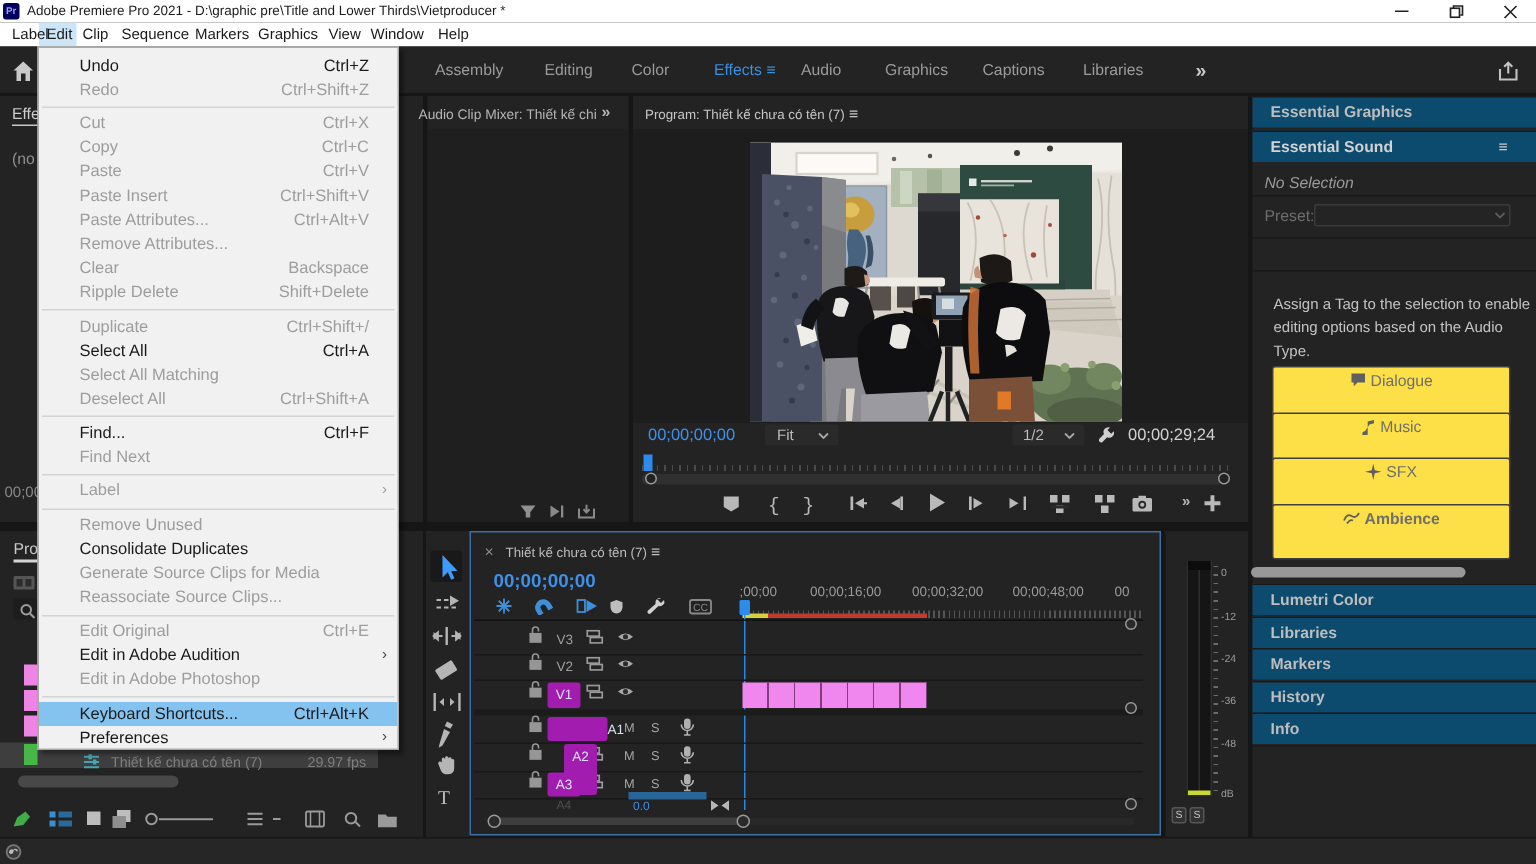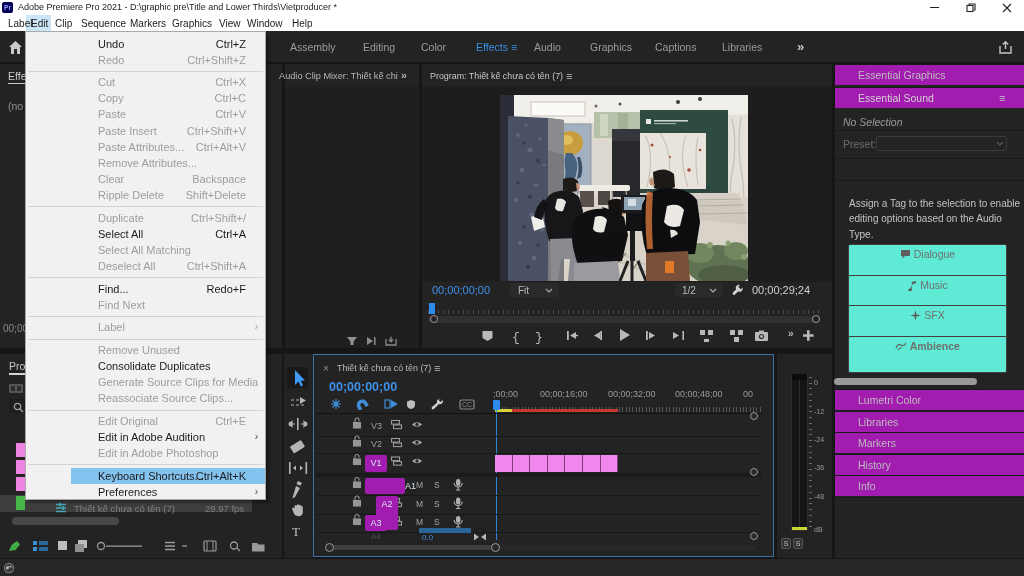--- a/index.html
+++ b/index.html
@@ -19,38 +19,38 @@
   #toolbar { left:0; top:31px; width:1024px; height:31px; background:#232323; }
   .wstab { position:absolute; top:41px; font-size:10.5px; color:#9b9b9b; }
   
   .panel { position:absolute; background:#232323; }
   .tabtxt { position:absolute; font-size:10.5px; color:#a8a8a8; white-space:nowrap; }
   
   #ddmenu { left:25px; top:31px; width:241px; height:469px; background:#f1f1f1;
     border:1px solid #a9a9a9; box-shadow:2.5px 2.5px 3px rgba(0,0,0,0.4); z-index:50;
     padding-top:3.5px; }
   .mi { position:relative; height:16.1px; font-size:11px; line-height:16.1px; color:#1b1b1b;
-    padding-left:27px; white-space:nowrap;margin-left:45px; }
+    padding-left:27px; white-space:nowrap; }
   .mi .sc { position:absolute; right:19px; top:0; }
   .mi .ar { position:absolute; right:7px; top:0; color:#444; font-size:10px; }
   .mi.dis { color:#9d9d9d; }
   .mi.dis .ar { color:#9d9d9d; }
   .mi.hl { background:#84c3ef; }
   .msep { height:1px; background:#d4d4d4; margin:3.2px 2px 2.4px 2px; }
   
   .trksep { position:absolute; left:0; width:100%; height:1px; background:#181818; }
   .bluebox { position:absolute; background:#a21caf; border-radius:2px; color:#d5e4f2;
     font-size:9px; text-align:center; }
   
   .mlabel { position:absolute; font-size:7px; color:#9a9a9a; }
   
-  .rhead { position:absolute; left:0; width:100%; height:21px; background:#a21caf;
+  .rhead { position:absolute; left:0; width:100%; height:21px; background:#0c4a6e;
     border-top:1px solid #1a1a1a; color:#bdbdbd; font-size:10.5px; line-height:21px;
-    padding-left:23px; }
-  .esbtn { position:absolute; left:13px; width:159px; height:37px; background:#5eead4;
+    padding-left:12px;font-weight:bold; }
+  .esbtn { position:absolute; left:13px; width:159px; height:37px; background:#fde047;
     border:1px solid #404040; border-radius:2px; color:#6f6f6f; font-size:10.5px;
     text-align:center; line-height:19px; }
 </style>
 </head>
 <body>
 <div id="stage">
 
   <div class="abs" id="titlebar"></div>
   <div class="abs" id="pricon">Pr</div>
   <div class="abs" id="titletxt">Adobe Premiere Pro 2021 - D:\graphic pre\Title and Lower Thirds\Vietproducer *</div>
@@ -629,21 +629,21 @@
     <div class="mi dis">Paste Attributes...<span class="sc">Ctrl+Alt+V</span></div>
     <div class="mi dis">Remove Attributes...</div>
     <div class="mi dis">Clear<span class="sc">Backspace</span></div>
     <div class="mi dis">Ripple Delete<span class="sc">Shift+Delete</span></div>
     <div class="msep"></div>
     <div class="mi dis">Duplicate<span class="sc">Ctrl+Shift+/</span></div>
     <div class="mi">Select All<span class="sc">Ctrl+A</span></div>
     <div class="mi dis">Select All Matching</div>
     <div class="mi dis">Deselect All<span class="sc">Ctrl+Shift+A</span></div>
     <div class="msep"></div>
-    <div class="mi">Find...<span class="sc">Redo+F</span></div>
+    <div class="mi">Find...<span class="sc">Ctrl+F</span></div>
     <div class="mi dis">Find Next</div>
     <div class="msep"></div>
     <div class="mi dis">Label<span class="ar">›</span></div>
     <div class="msep"></div>
     <div class="mi dis">Remove Unused</div>
     <div class="mi">Consolidate Duplicates</div>
     <div class="mi dis">Generate Source Clips for Media</div>
     <div class="mi dis">Reassociate Source Clips...</div>
     <div class="msep"></div>
     <div class="mi dis">Edit Original<span class="sc">Ctrl+E</span></div>

